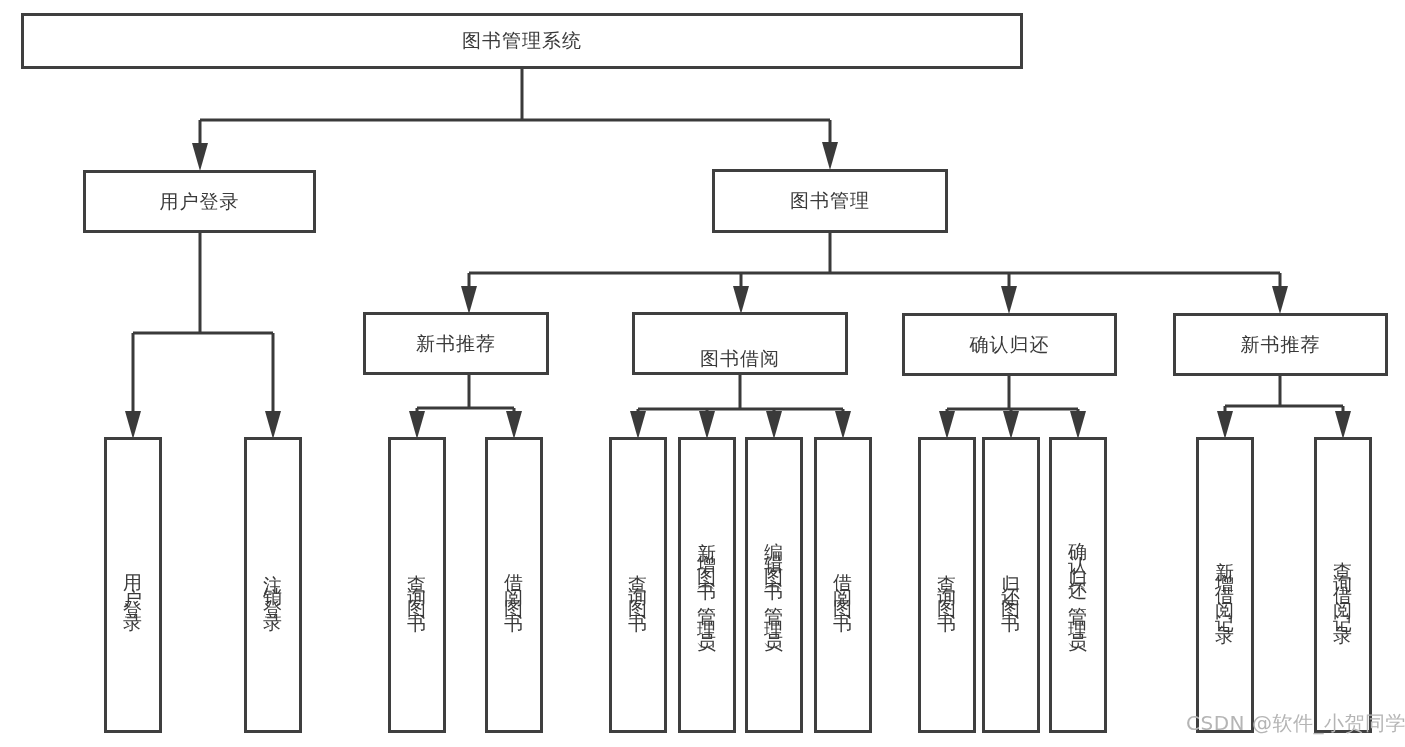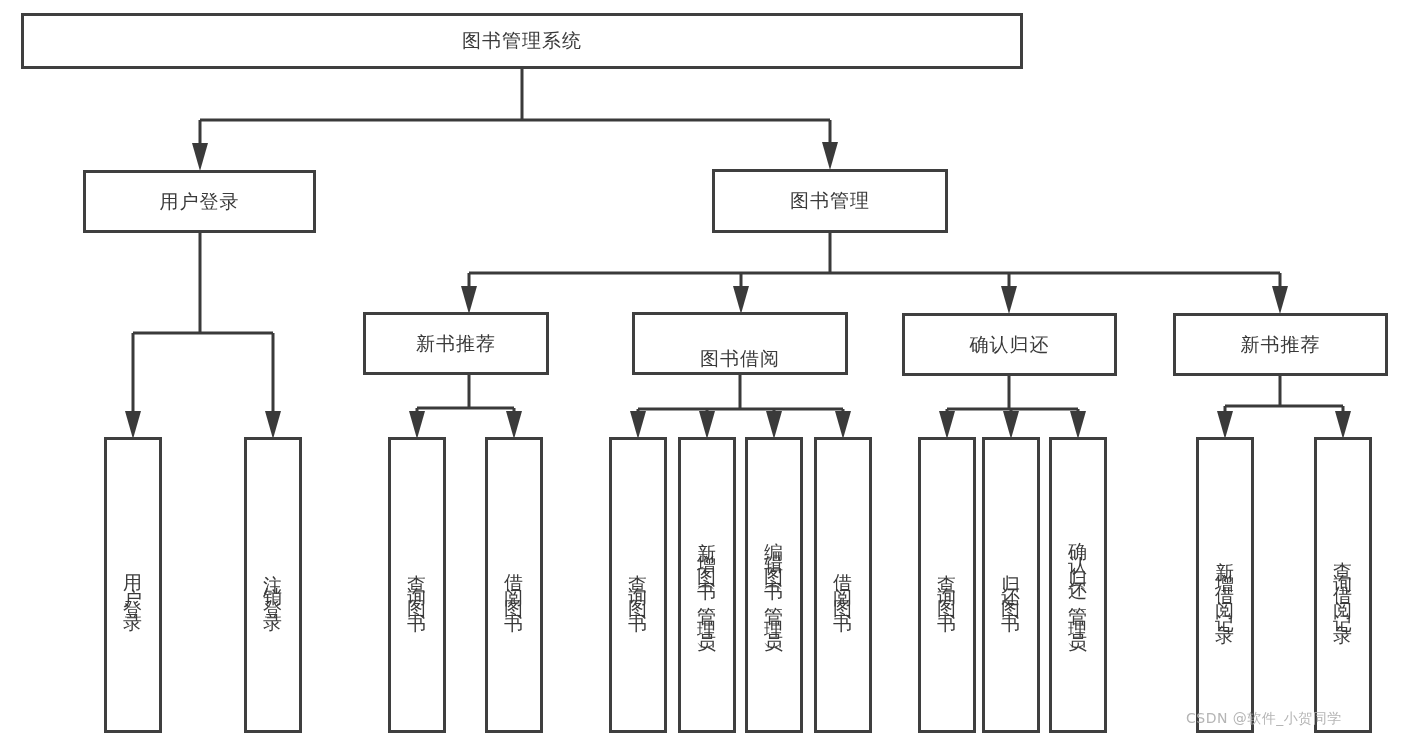--- a/index.html
+++ b/index.html
@@ -14,21 +14,21 @@
     border:3px solid #3f3f3f; color:#3a3a3a;
     display:flex; align-items:center; justify-content:center;
     z-index:2;
   }
   .h .lbl { font-size:19px; letter-spacing:1px; white-space:nowrap; }
   .leaf .lbl {
     writing-mode:vertical-rl; text-orientation:mixed;
     font-size:19px; letter-spacing:13px; line-height:1;
   }
   .watermark {
-    position:absolute; z-index:5; color:#b5b5b5; font-size:14px;
+    position:absolute; z-index:5; color:#b5b5b5; font-size:20px;
     letter-spacing:0.5px; white-space:nowrap;text-align:center;
   }
 </style>
 </head>
 <body>
 
 <div class="canvas">
 
   <svg class="connectors" viewBox="0 0 1405 747" xmlns="http://www.w3.org/2000/svg">
     <g stroke="#3a3a3a" stroke-width="3" fill="none">

